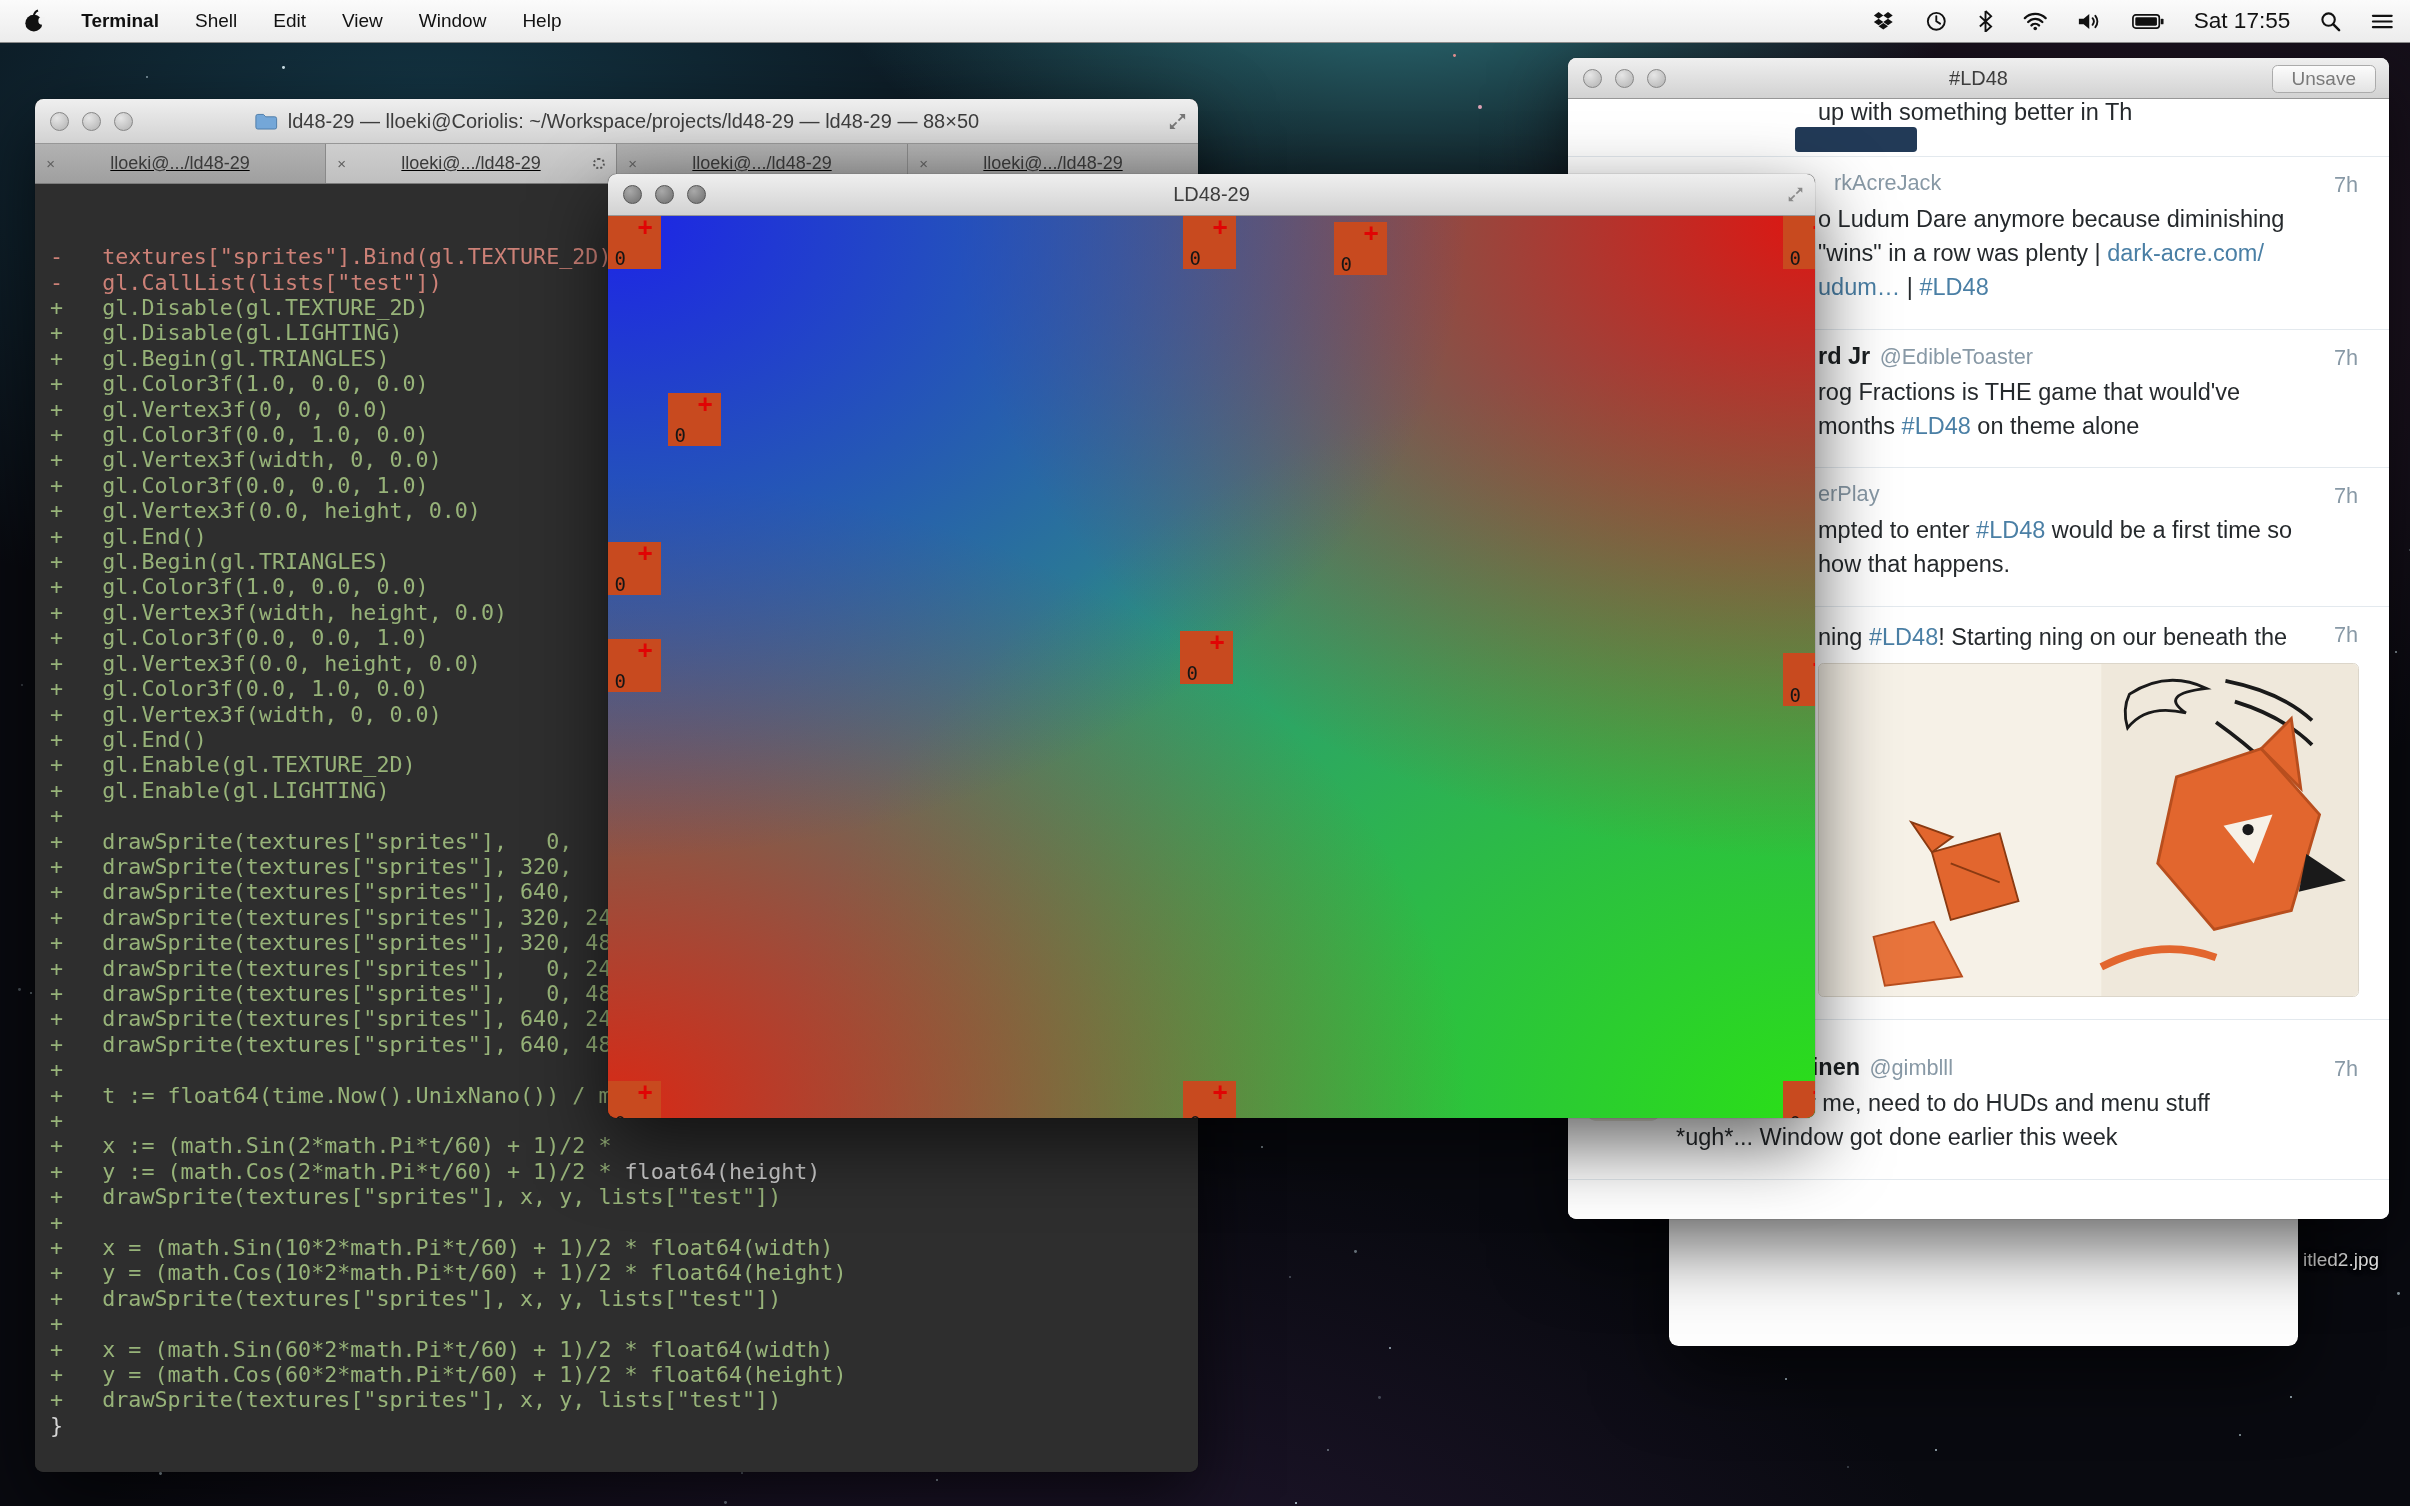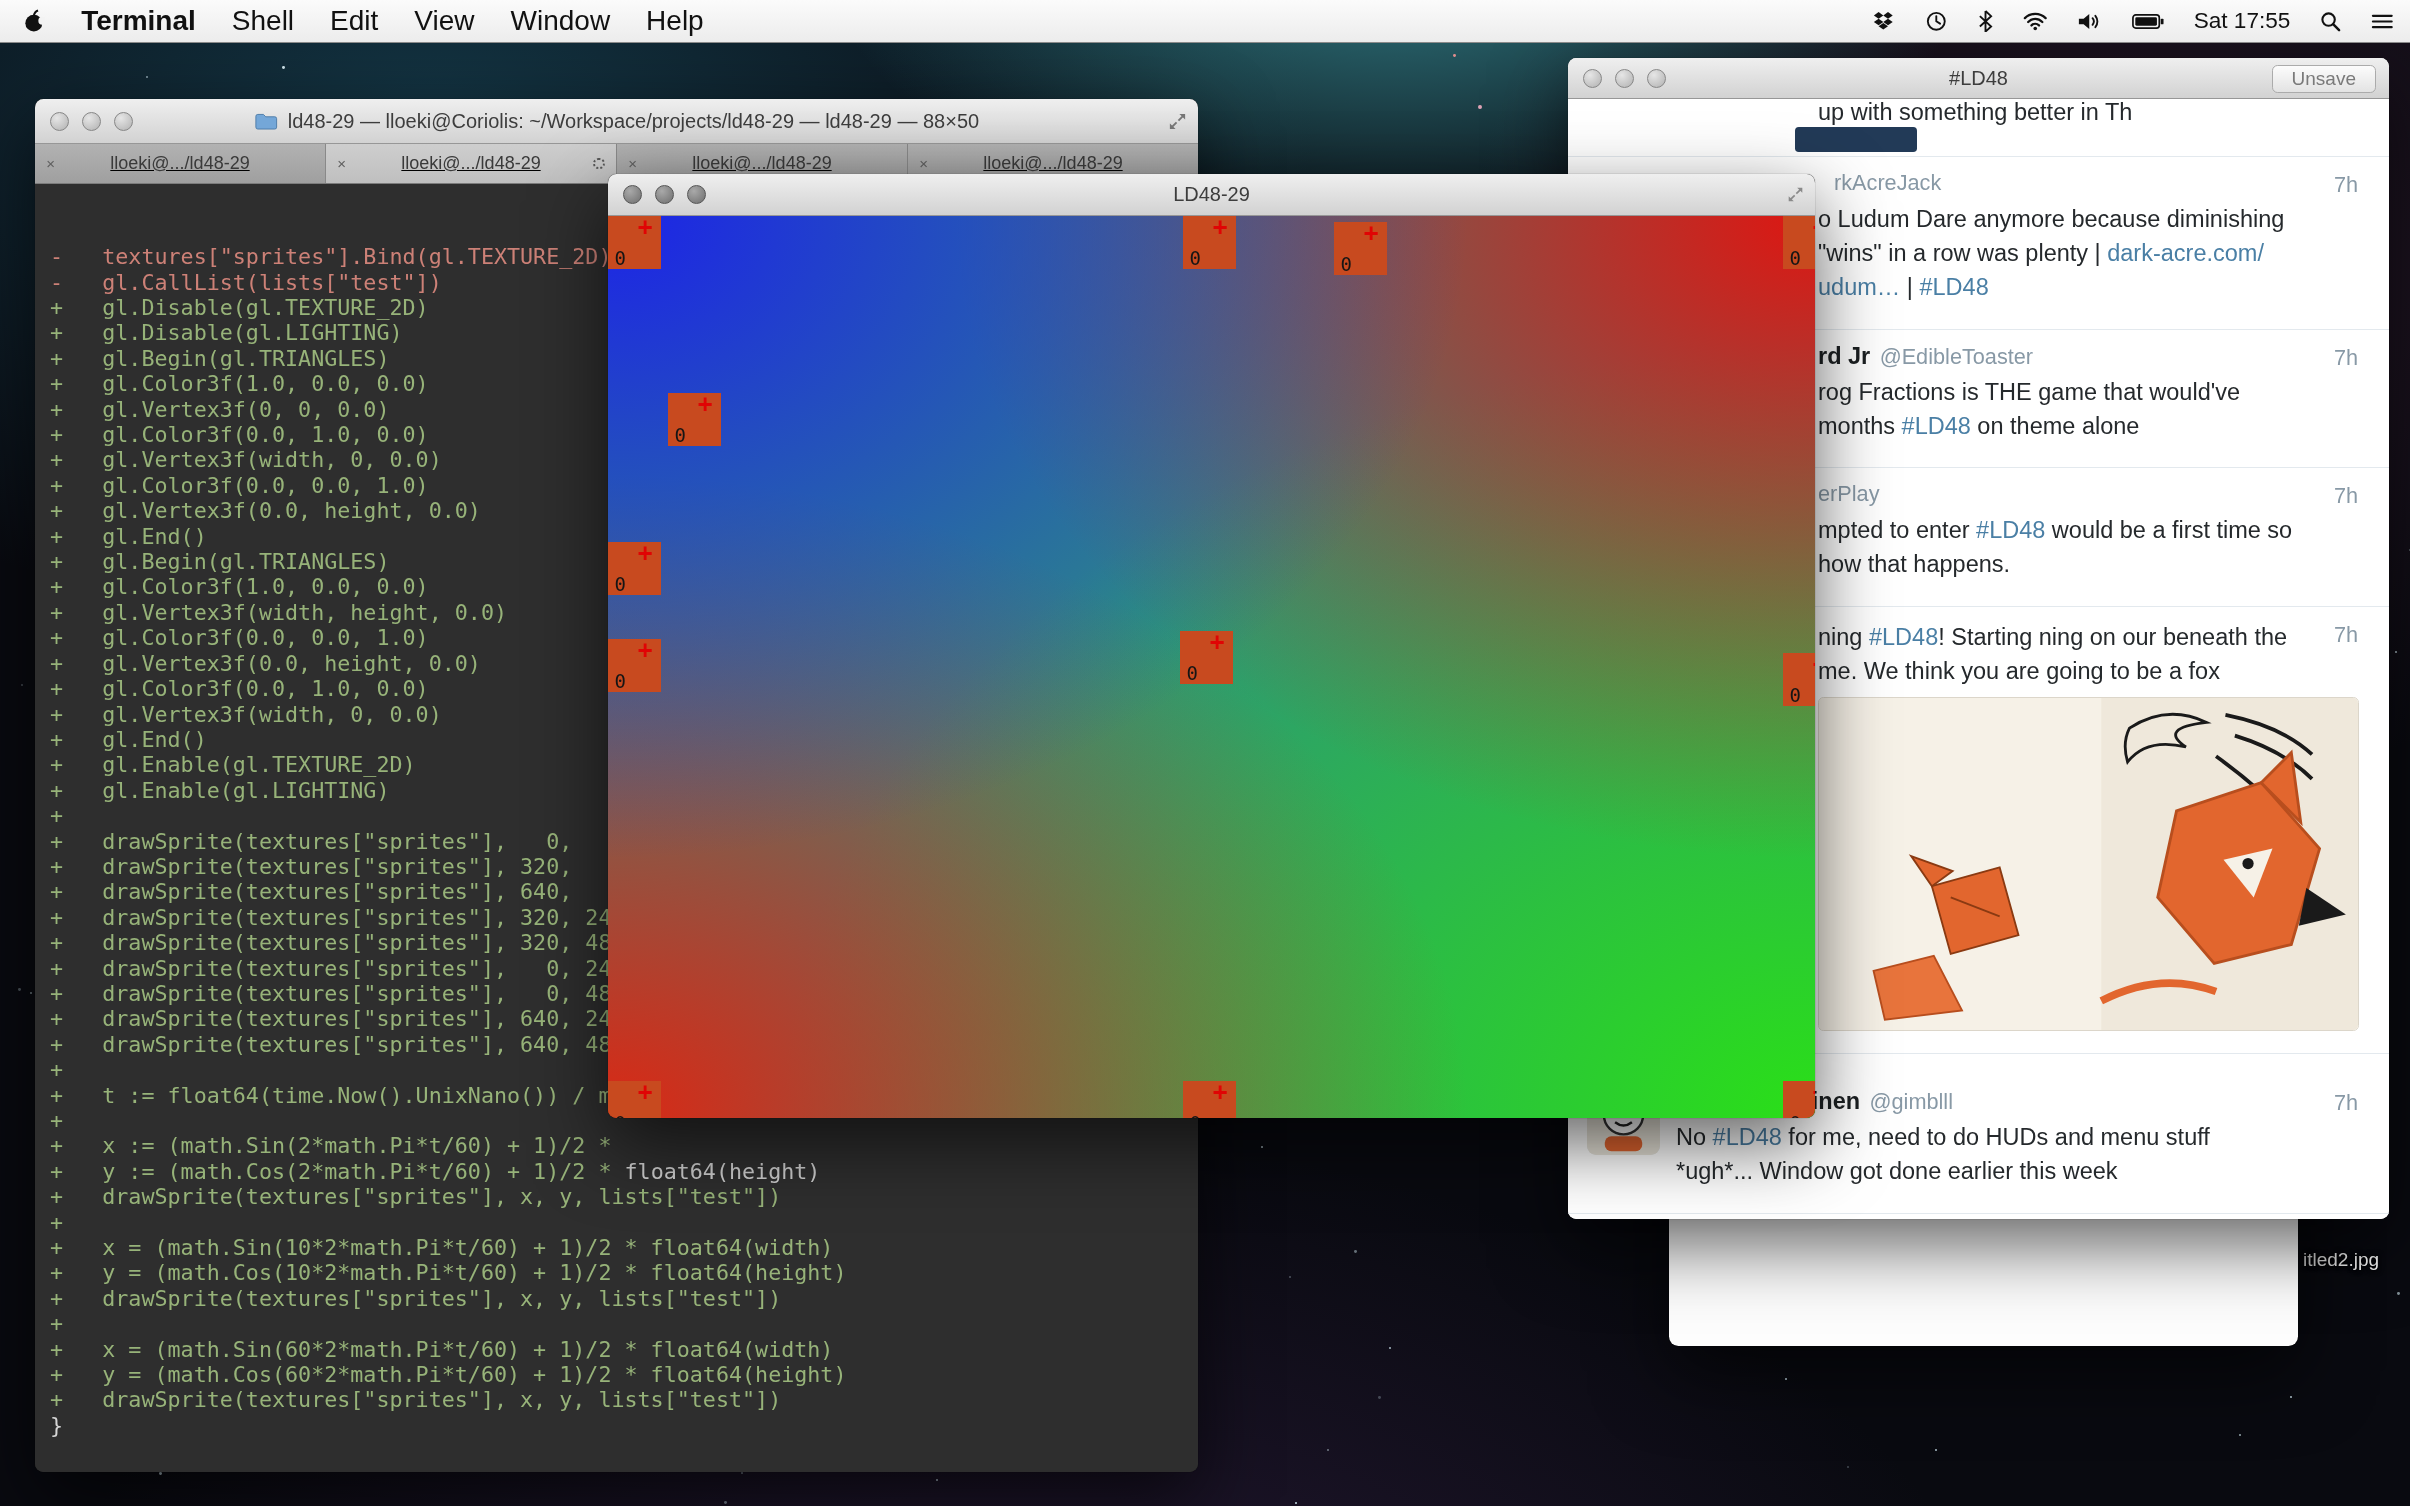--- a/index.html
+++ b/index.html
@@ -14,21 +14,21 @@
               #090a10; }
   .stars i { position:absolute; background:#cfe7ef; border-radius:50%; }
   .desktop-label { position:absolute; left:2303px; top:1249px; color:#fff; font-size:19px;
                    text-shadow:0 0.9px 3.8px rgba(0,0,0,.95), 0 0 6.6px rgba(0,0,0,.8); z-index:1; }
 
   
   .menu-bar { position:absolute; top:0; left:0; width:2411px; height:43px; z-index:10;
               background:linear-gradient(#fbfbfb,#ececec); border-bottom:0.9px solid #8a8a8a;
               display:flex; align-items:center; }
   .mb-left { display:flex; align-items:center; gap:36px; padding-left:22.6px; }
-  .mb-item { font-size:28px; color:#111; white-space:nowrap; }
+  .mb-item { font-size:19px; color:#111; white-space:nowrap; }
   .mb-app { font-weight:bold; }
   .mb-right { margin-left:auto; display:flex; align-items:center; gap:30px; padding-right:17px; }
   .mb-icon { display:inline-flex; align-items:center; }
   .mb-clock { font-size:22.6px; color:#111; }
 
   
   .window { position:absolute; border-radius:8.5px;
             box-shadow:0 26px 75px rgba(0,0,0,.62), 0 0 0.9px rgba(0,0,0,.8);text-decoration:underline; }
   .titlebar { position:relative; display:flex; align-items:center;
               background:linear-gradient(#efefef,#d2d2d2); border-bottom:0.9px solid #979797;
@@ -307,21 +307,20 @@
         </div>
         <div class="tweet clipped">
           <span class="ttime">7h</span>
           <div class="thead"><span class="thandle" style="margin-left: 0px;">erPlay</span></div>
           <div class="tline2"><span>mpted to enter </span><span class="tlink">#LD48</span><span> would be a first time so</span></div>
           <div class="tline2"><span>how that happens.</span></div>
         </div>
         <div class="tweet clipped has-image">
           <span class="ttime">7h</span>
           <div class="tline2"><span>ning </span><span class="tlink">#LD48</span><span>!  Starting ning on our beneath the</span></div>
-          <div class="tline2"><span>me.  We think you are going to be a fox</span></div>
           <div class="fox-image"><svg width="541" height="334" viewBox="0 0 575 355" preserveAspectRatio="none">
               <rect width="575" height="355" fill="#efe8db"></rect>
               <rect width="300" height="355" fill="#f6f1e7"></rect>
               <path d="M330 32 q40 -26 82 -6 q-52 6 -22 26 q-42 -10 -62 16 q-6 -20 2 -36z" fill="none" stroke="#1a1a1a" stroke-width="3"></path>
               <path d="M432 18 q60 12 92 42 M442 40 q52 16 82 46 M422 62 q42 30 72 62" stroke="#1a1a1a" stroke-width="4" fill="none"></path>
               <polygon points="380,120 470,90 532,160 502,262 420,282 360,212" fill="#e2662e" stroke="#b84e1e" stroke-width="3"></polygon>
               <polygon points="470,90 502,58 512,132" fill="#e2662e" stroke="#b84e1e" stroke-width="3"></polygon>
               <polygon points="430,172 482,160 462,212" fill="#f6f1e7"></polygon>
               <circle cx="456" cy="176" r="6" fill="#1a1a1a"></circle>
               <polygon points="518,202 560,230 510,242" fill="#1a1a1a"></polygon>

